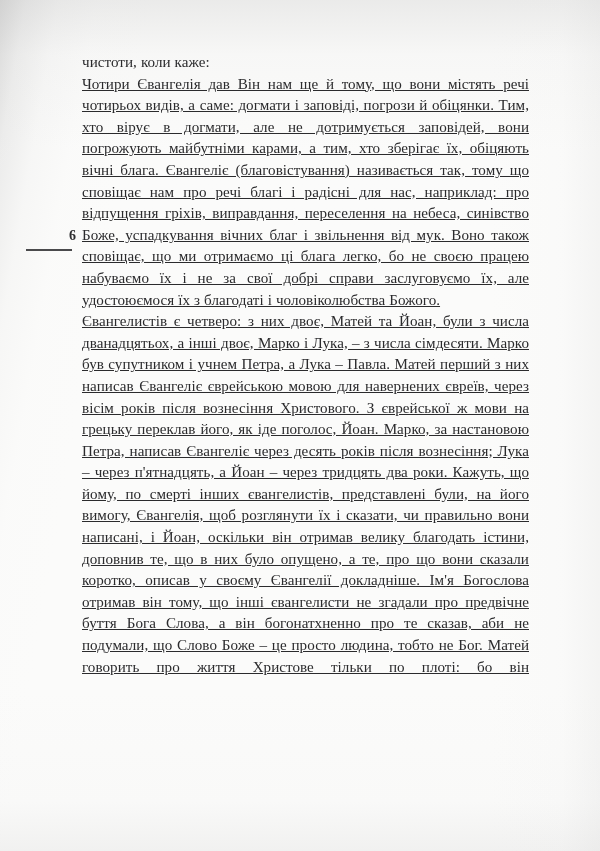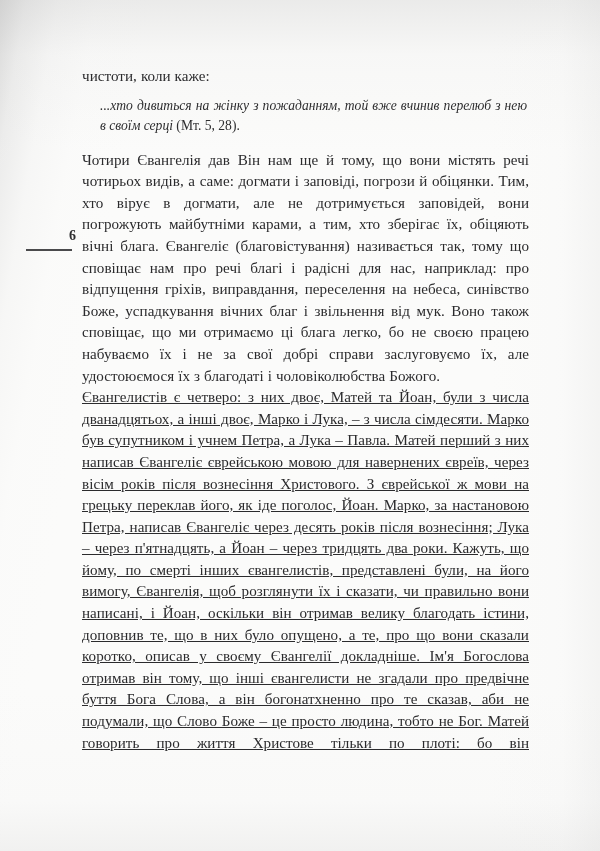--- a/index.html
+++ b/index.html
@@ -96,21 +96,21 @@
 
   
   .text-column {
     position: absolute;
     left: 82px;
     top: 52px;
     width: 447px;
   }
 
   .para {
-    margin: 14px 0 0 0;
+    margin: 0 0 0 0;
     text-align: justify;
     text-justify: inter-word;
     font-size: 15.1px;
     line-height: 21.6px;
     color: #2b2b2d;
     letter-spacing: 0.04px;
     word-spacing: 0.2px;
     hyphens: manual;
   }
   .para + .para {
@@ -165,22 +165,19 @@
 
   <div class="folio">
     <span class="folio-number">6</span>
     <span class="folio-rule"></span>
   </div>
 
   <div class="text-column">
 
     <p class="para no-stretch">чистоти, коли каже:</p>
 
-    <blockquote class="quote no-stretch">
-      <span>...хто дивиться на жінку з пожаданням, той вже вчинив перелюб з нею в своїм серці </span><span class="ref">(Мт. 5, 28).</span>
-    </blockquote>
 
     <p class="para no-stretch">Чотири Євангелія дав Він нам ще й тому, що вони містять речі чотирьох видів, а саме: догмати і заповіді, погрози й обіцянки. Тим, хто вірує в догмати, але не дотримується заповідей, вони погрожують майбутніми карами, а тим, хто зберігає їх, обіцяють вічні блага. Євангеліє (благовістування) називається так, тому що сповіщає нам про речі благі і радісні для нас, наприклад: про відпущення гріхів, виправдання, переселення на небеса, синівство Боже, успадкування вічних благ і звільнення від мук. Воно також сповіщає, що ми отримаємо ці блага легко, бо не своєю працею набуваємо їх і не за свої добрі справи заслуговуємо їх, але удостоюємося їх з благодаті і чоловіколюбства Божого.</p>
 
     <p class="para para-gap">Євангелистів є четверо: з них двоє, Матей та Йоан, були з числа дванадцятьох, а інші двоє, Марко і Лука, – з числа сімдесяти. Марко був супутником і учнем Петра, а Лука – Павла. Матей перший з них написав Євангеліє єврейською мовою для навернених євреїв, через вісім років після вознесіння Христового. З єврейської ж мови на грецьку переклав його, як іде поголос, Йоан. Марко, за настановою Петра, написав Євангеліє через десять років після вознесіння; Лука – через п'ятнадцять, а Йоан – через тридцять два роки. Кажуть, що йому, по смерті інших євангелистів, представлені були, на його вимогу, Євангелія, щоб розглянути їх і сказати, чи правильно вони написані, і Йоан, оскільки він отримав велику благодать істини, доповнив те, що в них було опущено, а те, про що вони сказали коротко, описав у своєму Євангелії докладніше. Ім'я Богослова отримав він тому, що інші євангелисти не згадали про предвічне буття Бога Слова, а він богонатхненно про те сказав, аби не подумали, що Слово Боже – це просто людина, тобто не Бог. Матей говорить про життя Христове тільки по плоті: бо він</p>
 
   </div>
 </div>
 
 </body></html>

